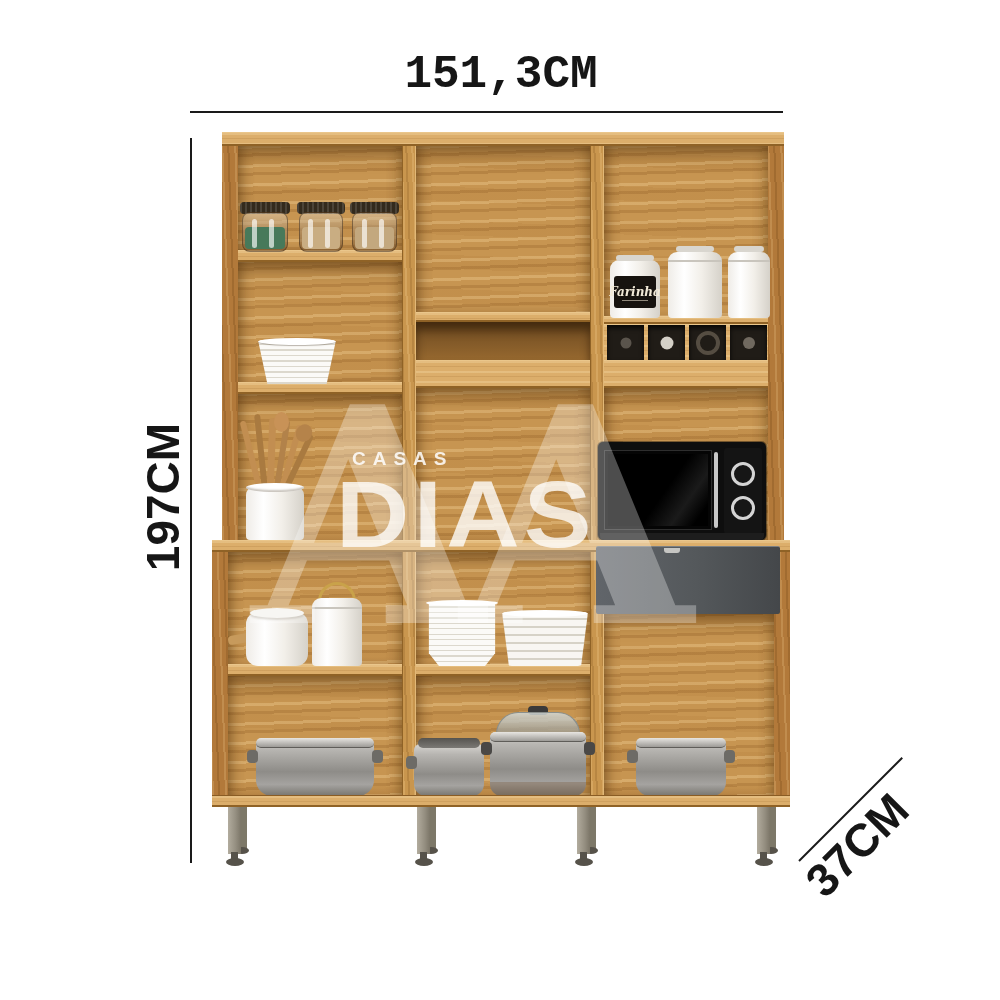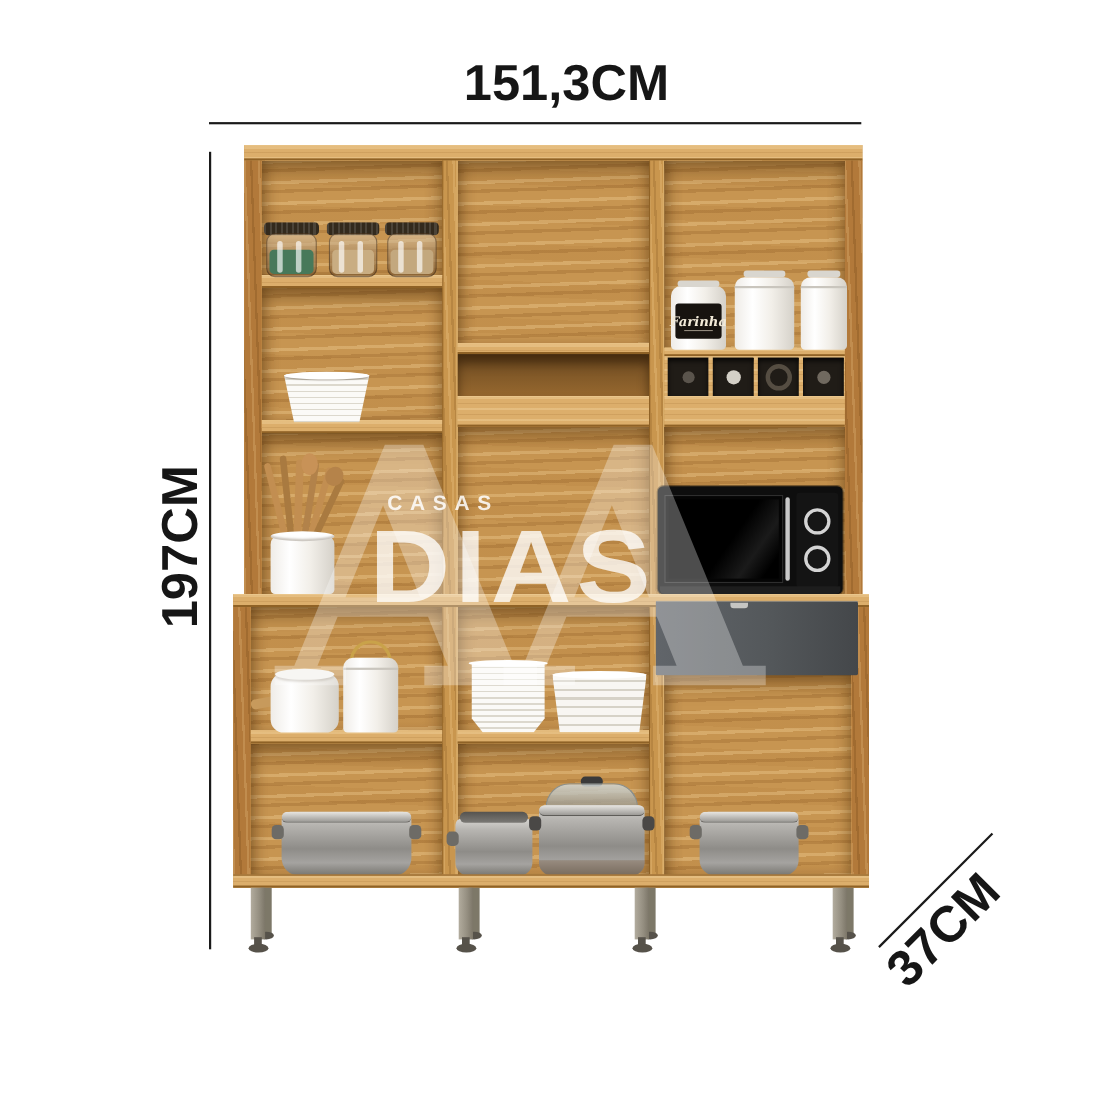--- a/index.html
+++ b/index.html
@@ -72,21 +72,21 @@
   .farinha{position:absolute;inset:0;display:flex;align-items:center;justify-content:center;
            font:italic 700 12px "DejaVu Serif",serif;color:#f2ead8;}
   .farinha-rule{position:absolute;left:20%;right:20%;bottom:7px;height:1px;background:rgba(245,235,215,.55);}
 </style>
 </head>
 <body>
 
 <div class="stage">
 
   <div class="layer">
-    <div class="dim-label abs" style="left:375px;top:52px;width:280px;">151,3CM</div>
+    <div class="dim-label abs" style="left:361px;top:52px;width:280px;font-family:Liberation Mono, monospace;">151,3CM</div>
     <div class="dim-line abs" style="left:190px;top:111px;width:593px;height:2px;"></div>
 
     <div class="dim-label abs" style="left:63px;top:474px;width:200px;height:46px;transform:rotate(-90deg);">197CM</div>
     <div class="dim-line abs" style="left:190px;top:138px;width:2px;height:725px;"></div>
 
     <div class="dim-line abs" style="left:799px;top:860px;width:146px;height:2px;transform:rotate(-45deg);transform-origin:0 50%;"></div>
     <div class="dim-label abs" style="left:757px;top:822px;width:200px;height:46px;transform:rotate(-45deg);">37CM</div>
   </div>
 
   <div class="layer">

